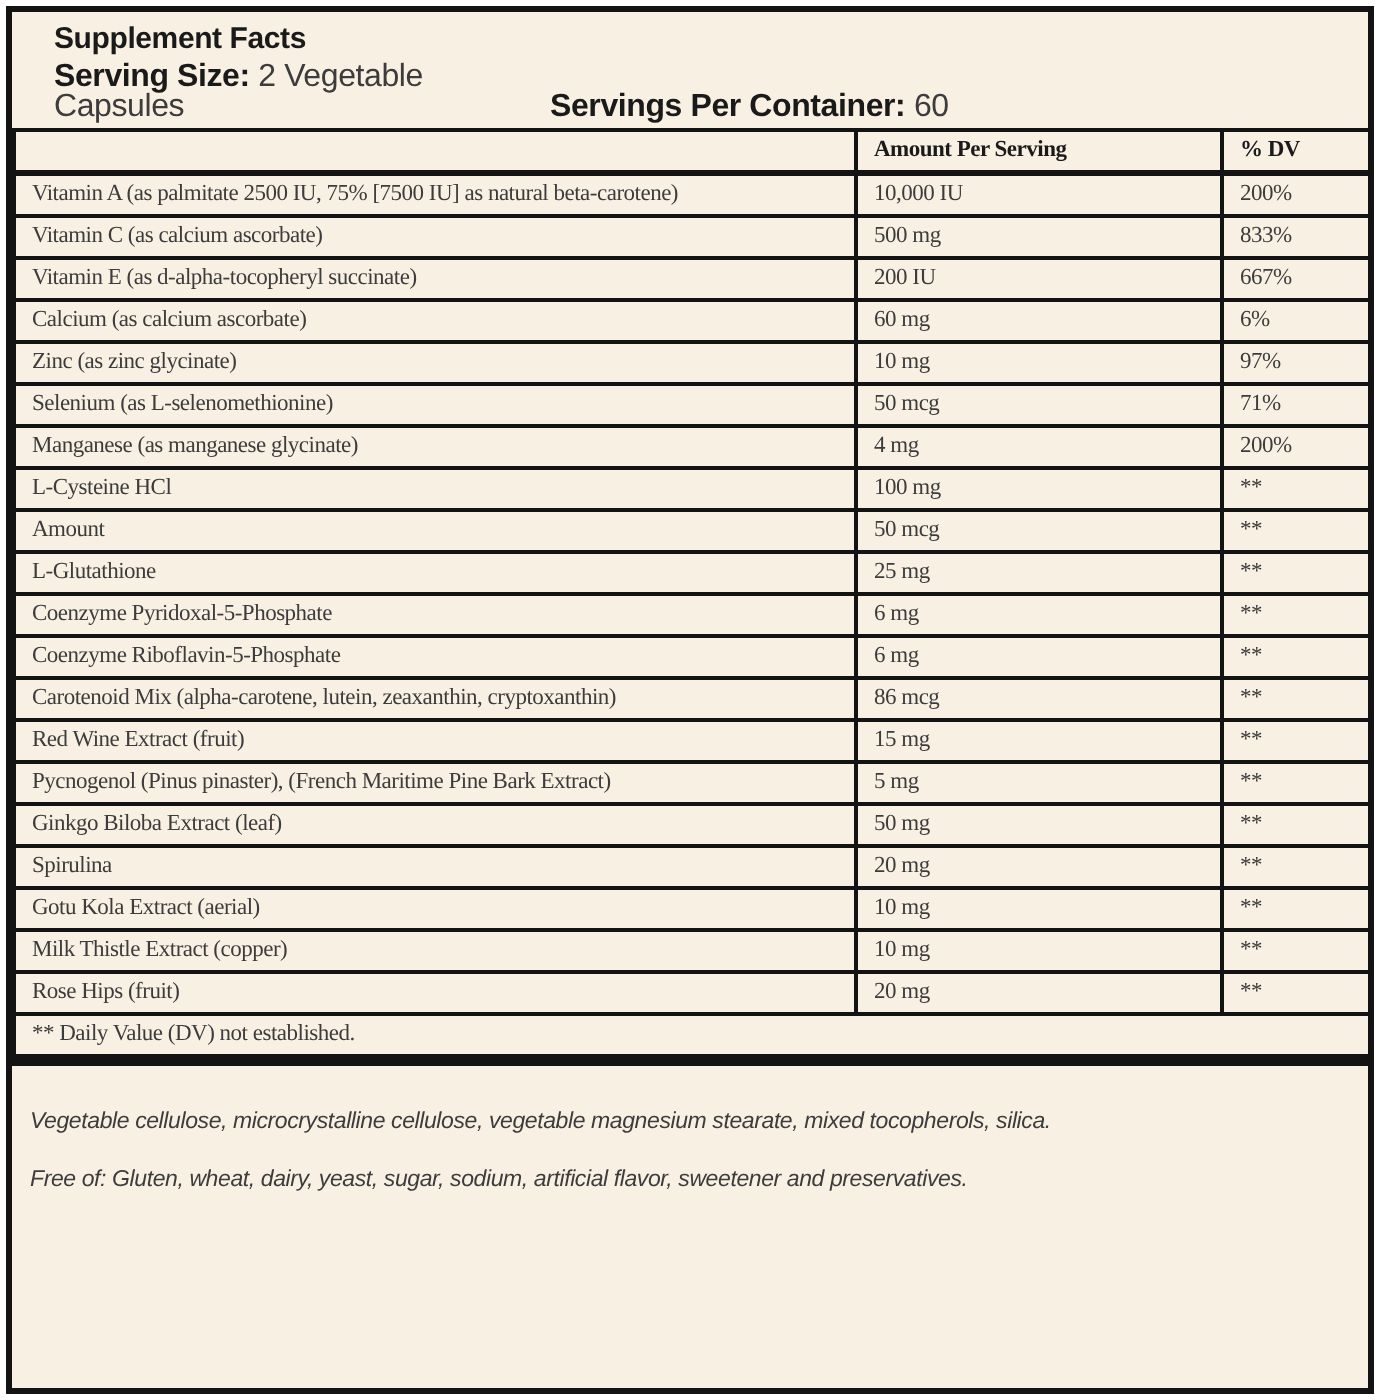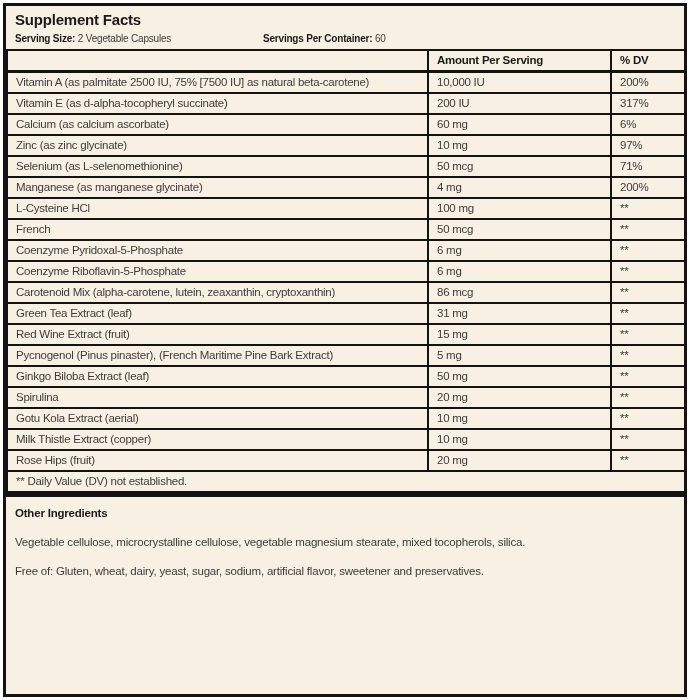--- a/index.html
+++ b/index.html
@@ -11,37 +11,38 @@
     font-family: "Liberation Sans", sans-serif;
     color: var(--text, #3c3c3c);
   }
   .label-box {
     width: 100%; height: 100%;
     border: 3px solid var(--border, #131313);
     background: var(--background, #f8f0e3);
     display: flex; flex-direction: column;
     overflow: hidden;
   }
-  .header-block { padding: 5px 9px 3px 9px; }
+  .header-block { padding: 5px 9px 3px 9px; margin-left: 12px; }
   .title {
     font-size: 15px; font-weight: bold;
     color: var(--heading_text, #1a1a1a);
     letter-spacing: -0.2px;
     line-height: 18px;
   }
-  .serving-line { font-size: 10px; letter-spacing: -0.2px; margin-top: 2px; line-height: 15px; }
+  .serving-line { font-size: 16px; letter-spacing: -0.2px; margin-top: 2px; line-height: 15px; }
   .serving-line b { color: var(--heading_text, #1a1a1a); }
   .serving-size { display: inline-block; width: 248px; }
 
   table.facts-table {
     width: 100%;
     border-collapse: collapse;
     table-layout: fixed;
     font-size: 11.5px;
     letter-spacing: -0.25px;
+    font-family: Liberation Serif, serif;
   }
   .col-name   { width: 421px; }
   .col-amount { width: 183px; }
   .col-dv     { width: 74px; }
   .facts-table th, .facts-table td {
     border: 2px solid var(--border, #131313);
     padding: 3px 8px 4px 8px;
     height: 17px;
     text-align: left;
     vertical-align: middle;
@@ -61,21 +62,21 @@
     font-size: 11.5px;
     letter-spacing: -0.2px;
     flex: 1;
   }
   .other-title {
     font-weight: bold;
     color: var(--heading_text, #1a1a1a);
     margin: 2px 0 0 0;
     line-height: 15px;
   }
-  .other-text { margin: 14px 0 0 0; line-height: 15px; }
+  .other-text { margin: 14px 0 0 0; line-height: 15px; font-style: italic; }
 </style>
 </head>
 <body>
 
 <div class="page">
   <div class="label-box">
 
     <div class="header-block">
       <div class="title">Supplement Facts</div>
       <div class="serving-line">
@@ -97,25 +98,30 @@
         </tr>
       </thead>
       <tbody>
 
           <tr>
             <td class="name-cell">Vitamin A (as palmitate 2500 IU, 75% [7500 IU] as natural beta-carotene)</td>
             <td class="amount-cell">10,000 IU</td>
             <td class="dv-cell">200%</td>
           </tr>
 
+          <tr>
+            <td class="name-cell">Vitamin C (as calcium ascorbate)</td>
+            <td class="amount-cell">500 mg</td>
+            <td class="dv-cell">833%</td>
+          </tr>
 
           <tr>
             <td class="name-cell">Vitamin E (as d-alpha-tocopheryl succinate)</td>
             <td class="amount-cell">200 IU</td>
-            <td class="dv-cell">317%</td>
+            <td class="dv-cell">667%</td>
           </tr>
 
           <tr>
             <td class="name-cell">Calcium (as calcium ascorbate)</td>
             <td class="amount-cell">60 mg</td>
             <td class="dv-cell">6%</td>
           </tr>
 
           <tr>
             <td class="name-cell">Zinc (as zinc glycinate)</td>
@@ -136,49 +142,49 @@
             <td class="dv-cell">200%</td>
           </tr>
 
           <tr>
             <td class="name-cell">L-Cysteine HCl</td>
             <td class="amount-cell">100 mg</td>
             <td class="dv-cell">**</td>
           </tr>
 
           <tr>
-            <td class="name-cell">French</td>
+            <td class="name-cell">Amount</td>
             <td class="amount-cell">50 mcg</td>
             <td class="dv-cell">**</td>
           </tr>
 
+          <tr>
+            <td class="name-cell">L-Glutathione</td>
+            <td class="amount-cell">25 mg</td>
+            <td class="dv-cell">**</td>
+          </tr>
 
           <tr>
             <td class="name-cell">Coenzyme Pyridoxal-5-Phosphate</td>
             <td class="amount-cell">6 mg</td>
             <td class="dv-cell">**</td>
           </tr>
 
           <tr>
             <td class="name-cell">Coenzyme Riboflavin-5-Phosphate</td>
             <td class="amount-cell">6 mg</td>
             <td class="dv-cell">**</td>
           </tr>
 
           <tr>
             <td class="name-cell">Carotenoid Mix (alpha-carotene, lutein, zeaxanthin, cryptoxanthin)</td>
             <td class="amount-cell">86 mcg</td>
             <td class="dv-cell">**</td>
           </tr>
 
-          <tr>
-            <td class="name-cell">Green Tea Extract (leaf)</td>
-            <td class="amount-cell">31 mg</td>
-            <td class="dv-cell">**</td>
-          </tr>
 
           <tr>
             <td class="name-cell">Red Wine Extract (fruit)</td>
             <td class="amount-cell">15 mg</td>
             <td class="dv-cell">**</td>
           </tr>
 
           <tr>
             <td class="name-cell">Pycnogenol (Pinus pinaster), (French Maritime Pine Bark Extract)</td>
             <td class="amount-cell">5 mg</td>
@@ -216,19 +222,18 @@
           </tr>
         </tbody>
       <tfoot>
         <tr>
           <td colspan="3" class="footnote-cell">** Daily Value (DV) not established.</td>
         </tr>
       </tfoot>
     </table>
 
     <div class="other-section">
-      <div class="other-title">Other Ingredients</div>
       <p class="other-text">Vegetable cellulose, microcrystalline cellulose, vegetable magnesium stearate, mixed tocopherols, silica.</p>
       <p class="other-text">Free of: Gluten, wheat, dairy, yeast, sugar, sodium, artificial flavor, sweetener and preservatives.</p>
     </div>
 
   </div>
 </div>
 
 </body></html>

